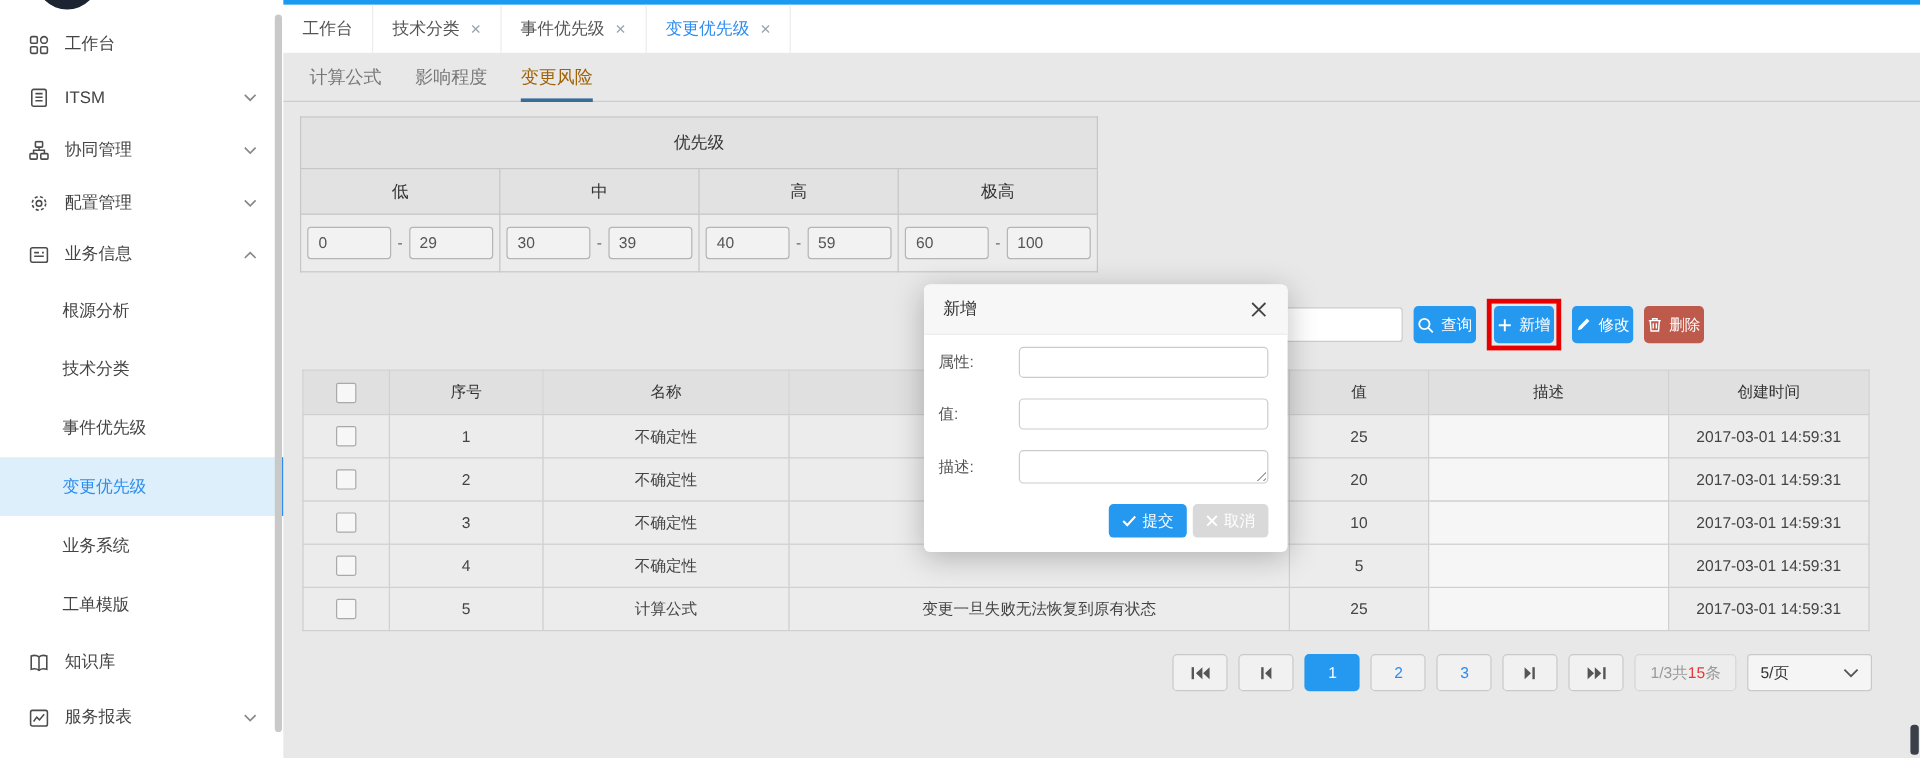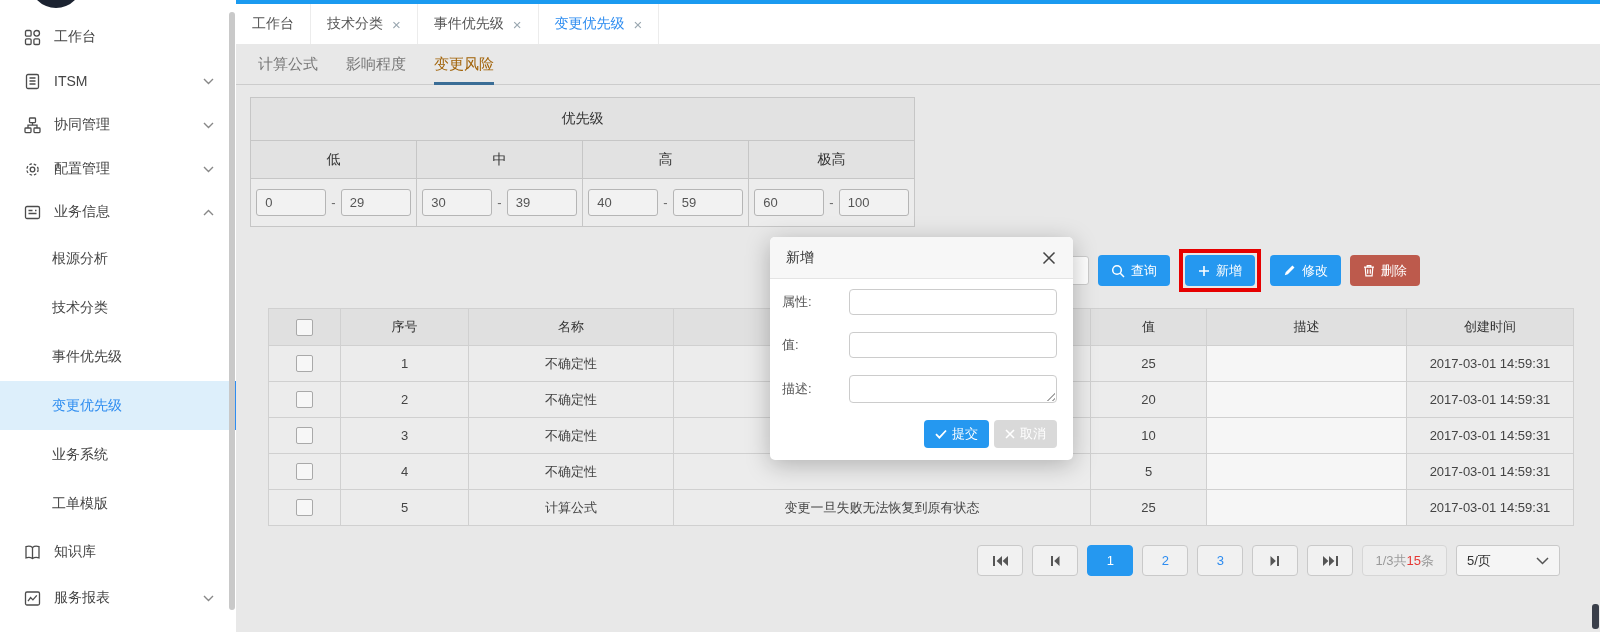--- a/index.html
+++ b/index.html
@@ -37,27 +37,27 @@
   .prio td { border:1px solid #c6c6c6; text-align:center; }
   .prio .pt { height:43px; background:#e2e2e2; font-size:14px; color:#333; }
   .prio .pl { height:38px; background:#e2e2e2; font-size:14px; color:#333; width:166px; }
   .prio .pi { height:48px; background:#ececec; }
   .pi-wrap { display:flex; align-items:center; justify-content:center; gap:5px; color:#666; font-size:13px; }
   .pi-wrap input { width:70px; height:27px; border:1px solid #b5b5b5; border-radius:3px; background:#f2f2f2; font:13px "Liberation Sans",sans-serif; color:#555; padding:0 0 0 8px; }
 
   
   .toolbar { position:absolute; top:205px; right:180px; display:flex; align-items:center; gap:9px; }
   .search { width:210px; height:29px; border:1px solid #ccc; border-radius:3px; background:#fff; font:13px "Liberation Sans",sans-serif; padding:0 8px; }
-  .btn { height:31px; padding:0 13px; border:none; border-radius:4px; color:#fff; font:13px "Liberation Sans",sans-serif; display:flex; align-items:center; gap:6px; cursor:pointer; white-space:nowrap; }
+  .btn { height:31px; padding:0 3px; border:none; border-radius:4px; color:#fff; font:13px "Liberation Sans",sans-serif; display:flex; align-items:center; gap:6px; cursor:pointer; white-space:nowrap; }
   .btn.blue { background:#2598f0; }
   .btn.red { background:#bd5a4c; }
   .hl { border:4px solid #e60000; padding:2px; display:flex; }
 
   
-  .grid { position:absolute; left:32px; top:264px; border-collapse:collapse; table-layout:fixed; width:1305px; }
+  .grid { position:absolute; left:16px; top:264px; border-collapse:collapse; table-layout:fixed; width:1305px; }
   .grid th,.grid td { border:1px solid #d0d0d0; text-align:center; font-weight:normal; overflow:hidden; white-space:nowrap; }
   .grid th { height:37px; background:#e0e0e0; font-size:13px; color:#333; }
   .grid td { height:36px; background:#ececec; font-size:13px; color:#444; }
   .grid td.cdesc { background:#f6f6f6; }
   .cb { display:inline-block; width:17px; height:17px; border:1px solid #a9a9a9; background:#f7f7f7; border-radius:2px; vertical-align:middle; cursor:pointer; }
 
   
   .pager { position:absolute; top:501px; right:40px; display:flex; align-items:center; gap:9px; }
   .pbtn { min-width:46px; height:31px; border:1px solid #c9c9c9; background:#f1f1f1; border-radius:4px; display:flex; align-items:center; justify-content:center; font-size:13px; color:#2d8cf0; cursor:pointer; }
   .pbtn svg { fill:#555; }

